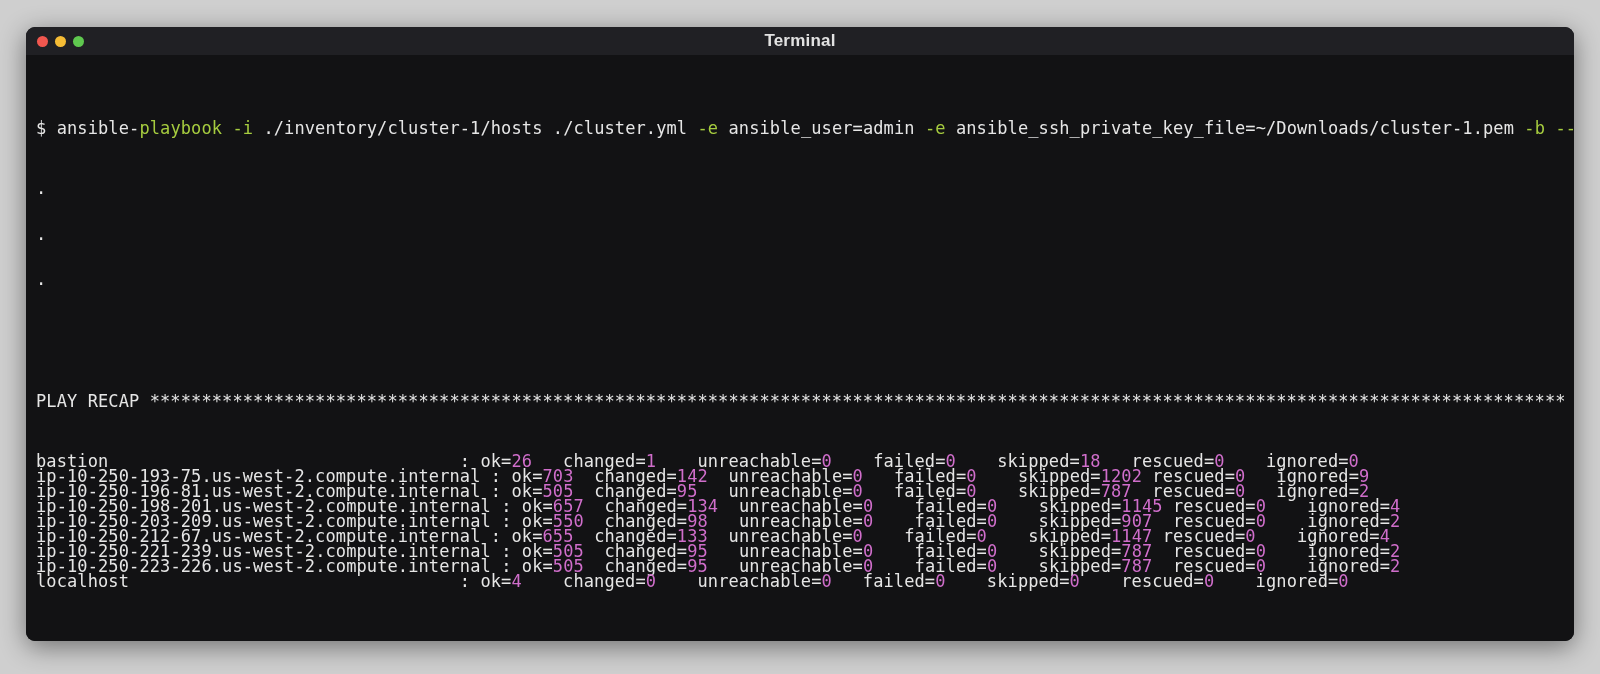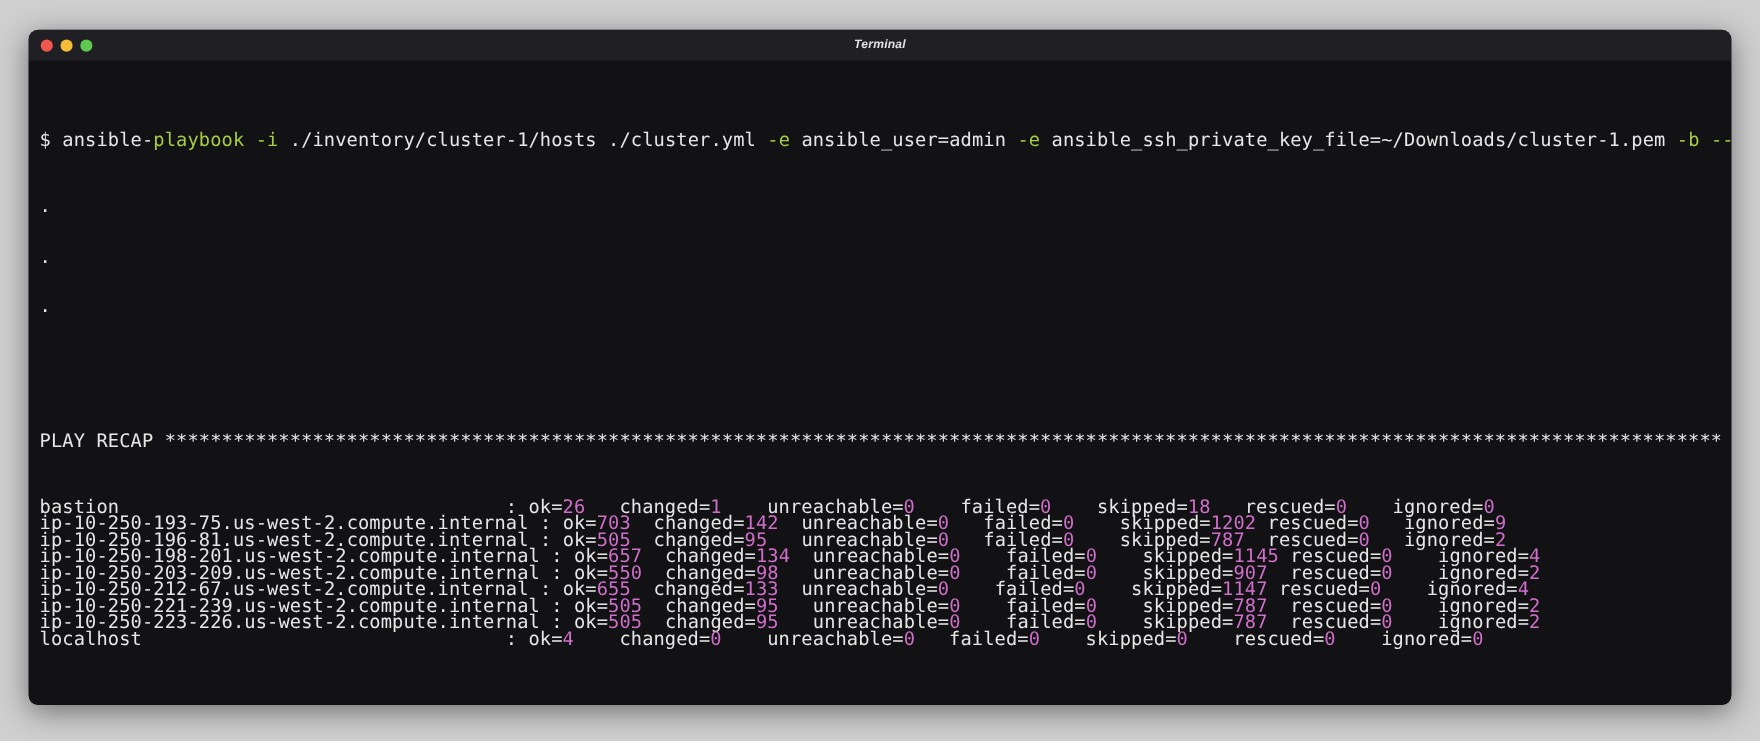--- a/index.html
+++ b/index.html
@@ -56,25 +56,24 @@
     display: block;
   }
   .dot.close  { background: #f1574f; }
   .dot.min    { background: #f5bc35; }
   .dot.max    { background: #5fc84f; }
   .title-text {
     width: 100%;
     text-align: center;
     color: #e2e2e2;
     font-family: "Liberation Sans", sans-serif;
-    font-size: 11px;
+    font-size: 17px;
     font-weight: 600;
     letter-spacing: 0.2px;
     user-select: none;
-    font-style: italic;
   }
   .term-body {
     flex: 1 1 auto;
     background: #121214;
     padding: 6px 10px 0 10px;
     overflow: hidden;
     font-family: "DejaVu Sans Mono", monospace;
     font-size: 17px;
     line-height: 15.05px;
     color: #e6e6e6;

